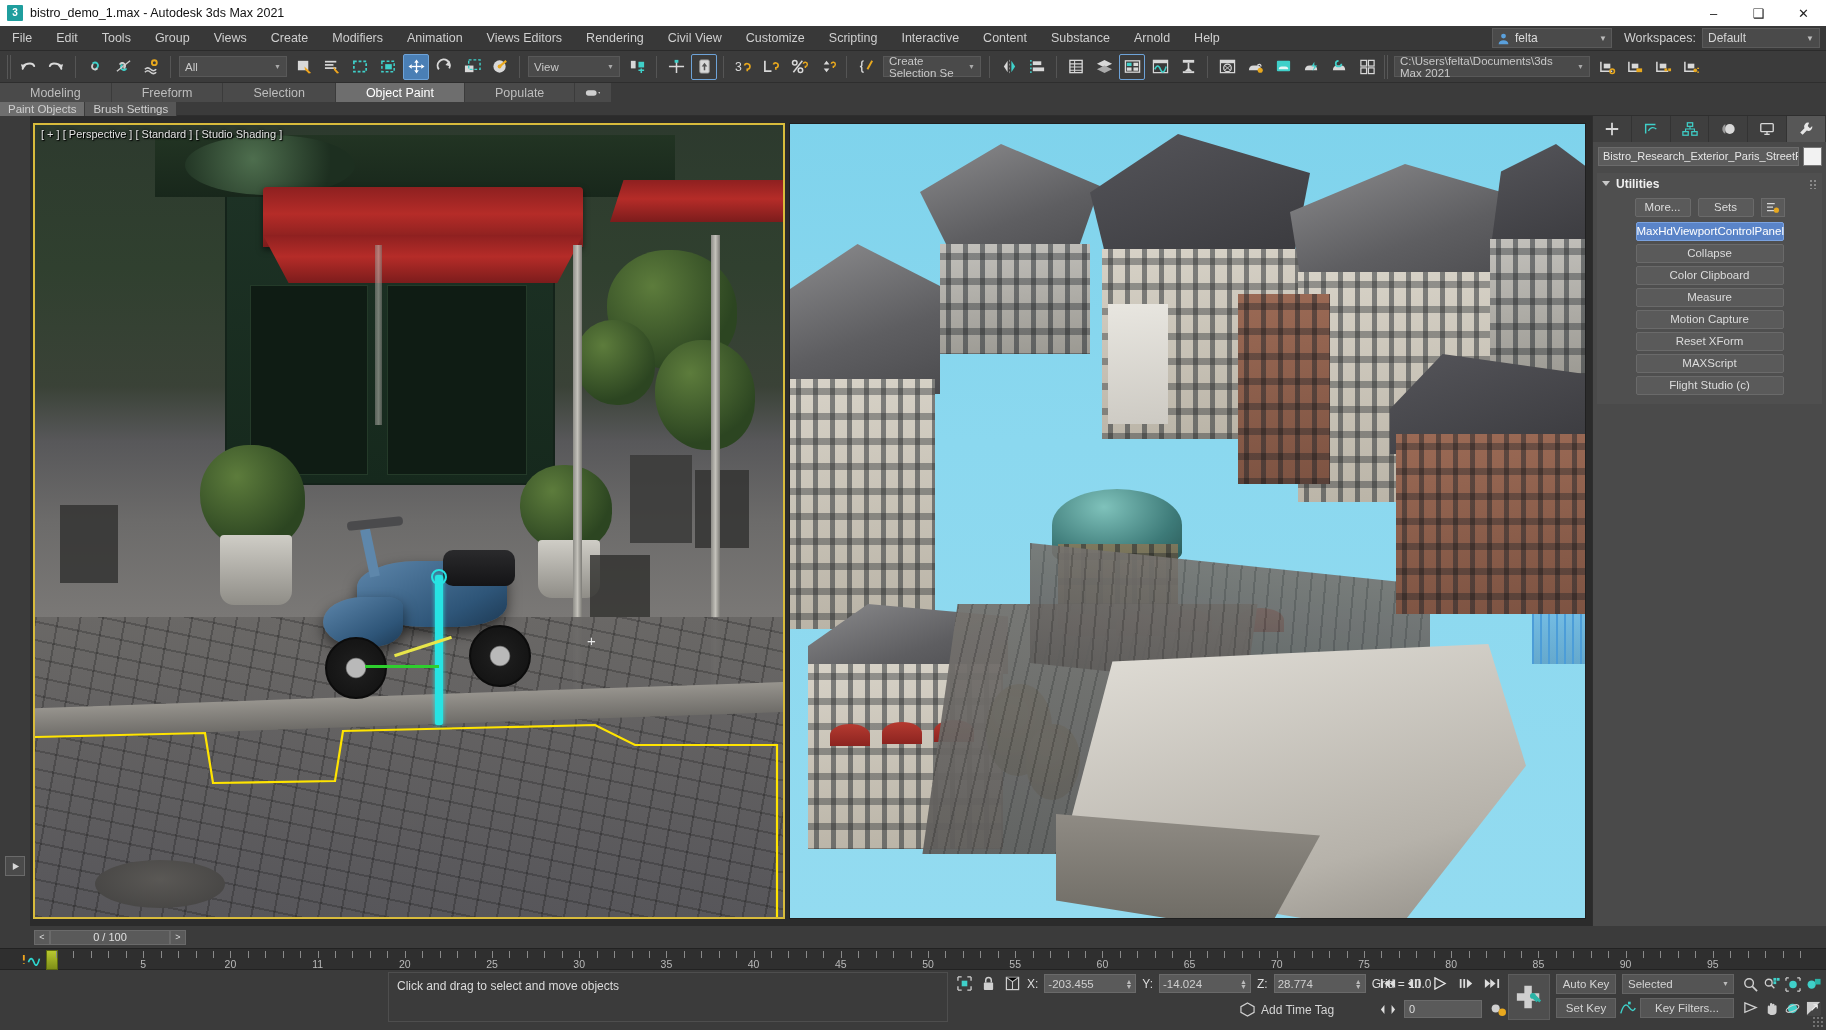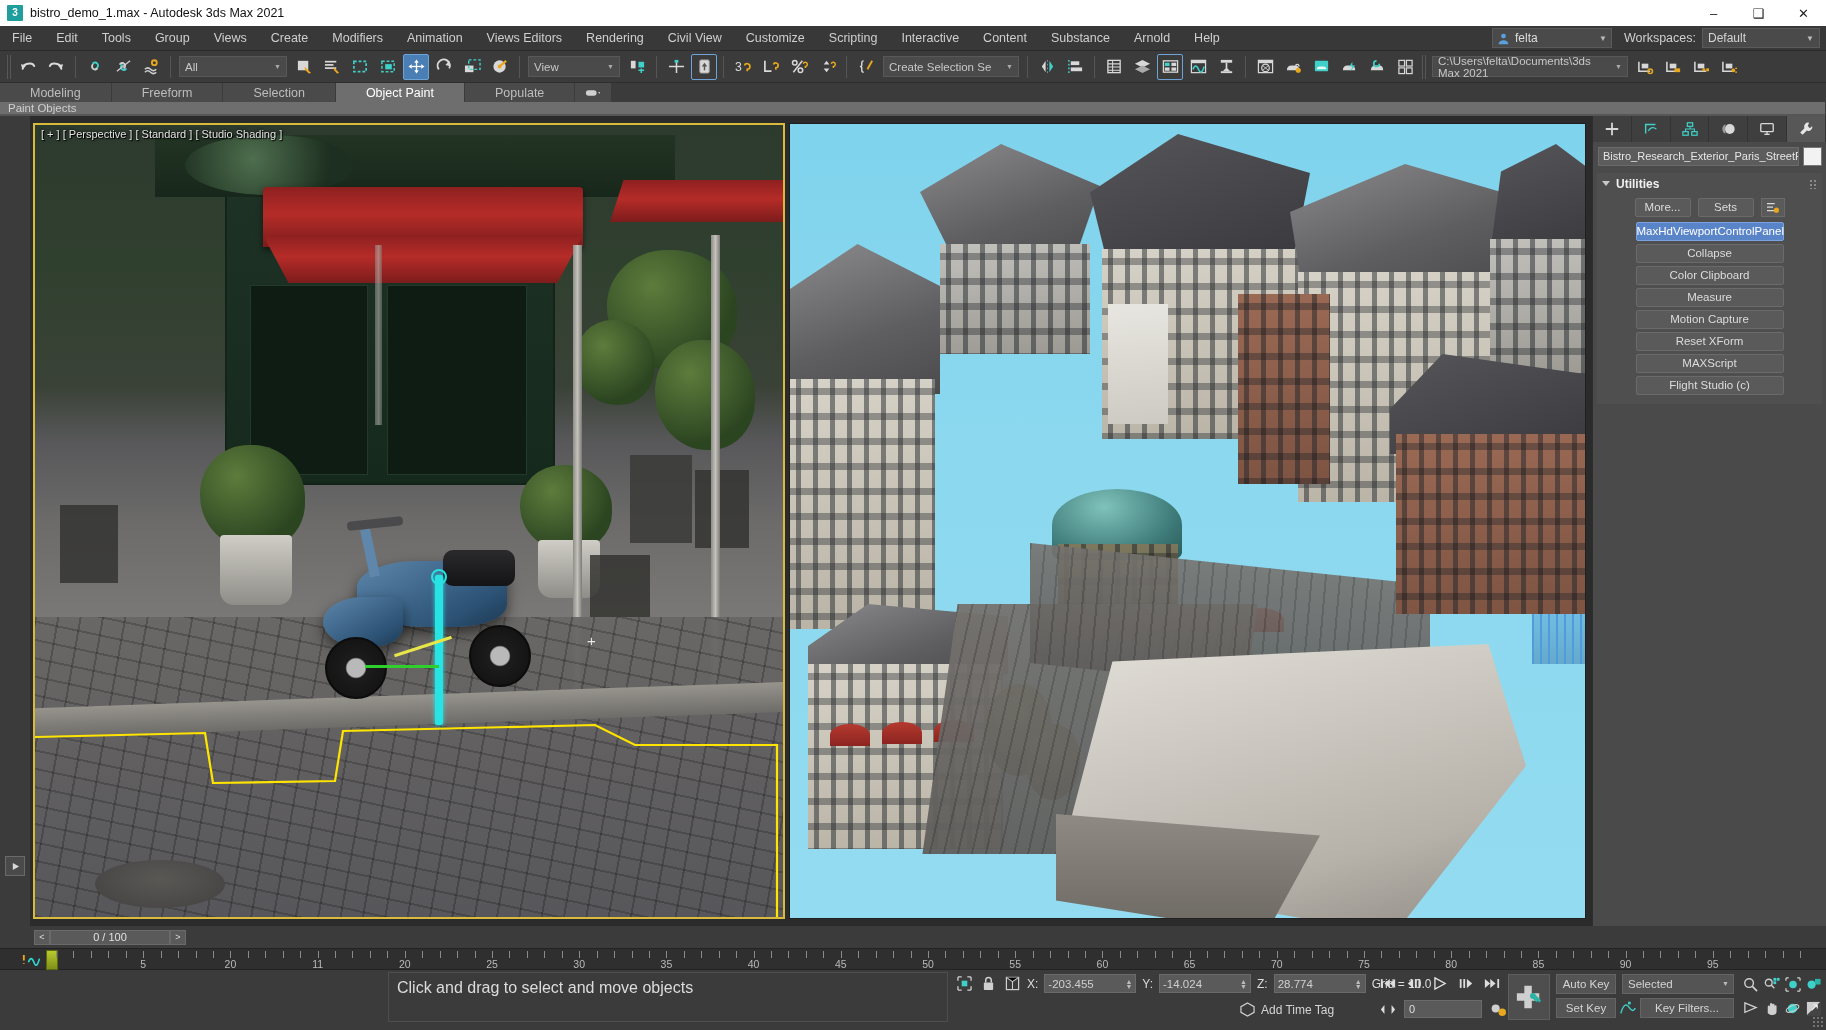--- a/index.html
+++ b/index.html
@@ -74,21 +74,21 @@
     position:absolute; left:0; top:83px; width:1826px; height:33px;
     background:#3b3b3b; border-bottom:1px solid #2e2e2e;
   }
   .ribtabs { display:flex; height:19px; align-items:stretch; }
   .ribtab {
     padding:0 30px; font-size:12.5px; color:#bdbdbd; display:flex; align-items:center;
     background:#4a4a4a; border-right:1px solid #3b3b3b;
   }
   .ribtab.sel { background:#6e6e6e; color:#fff; }
   .ribtab.mini { padding:0 10px; }
-  .ribsub { display:flex; height:14px; align-items:stretch;flex-direction:column; }
+  .ribsub { display:flex; height:14px; align-items:stretch; }
   .ribsubtab {
     padding:0 8px; font-size:11.5px; color:#cfcfcf; display:flex; align-items:center;
     background:#565656; border-right:1px solid #3b3b3b;
   }
   .ribsubtab.sel { background:#6e6e6e; }
 
   
   .vp-area { position:absolute; left:0; top:116px; width:1592px; height:810px; background:#2b2b2b; }
   .vp { position:absolute; overflow:hidden; }
   .vp-left { left:33px; top:7px; width:752px; height:796px; border:2px solid #d8bb3c; }
@@ -230,21 +230,21 @@
 
   .statusarea { position:absolute; left:0; top:970px; width:1826px; height:60px; background:#3b3b3b; }
   .mini-listener { position:absolute; left:0; top:0; width:383px; height:56px; }
   .ml-pink { position:absolute; left:0; top:2px; width:383px; height:22px; background:#f0dcdc; border:1px solid #9a8a8a;}
   .ml-white { position:absolute; left:0; top:26px; width:383px; height:22px; background:#ffffff;
               border:1px solid #9a9a9a; font-family:"Liberation Mono", monospace; font-size:11.5px;
               color:#6a6a6a; line-height:20px; padding-left:4px;}
   .statusbox { position:absolute; left:388px; top:2px; width:560px; height:50px;
                background:#3b3b3b; border:1px solid #4e4e4e; }
   .statusbox .s1 { padding:4px 0 0 8px; font-size:12px; color:#dcdcdc; }
-  .statusbox .s2 { padding:6px 0 0 8px; font-size:16px; color:#dcdcdc; }
+  .statusbox .s2 { padding:6px 0 0 8px; font-size:12px; color:#dcdcdc; }
   .coordbar { position:absolute; left:955px; top:4px; display:flex; align-items:center; gap:6px; }
   .spin {
     display:flex; align-items:center; height:19px; background:#5a5a5a; border:1px solid #6a6a6a;
     padding:0 3px; font-size:11.5px; color:#cfcfcf; min-width:92px;
   }
   .spin .arrows { margin-left:auto; display:flex; flex-direction:column; line-height:5px; font-size:7px; color:#bbb;}
   .coord-lbl { font-size:12px; color:#dcdcdc; }
   .addtag { position:absolute; left:1240px; top:32px; display:flex; align-items:center; gap:6px; font-size:12px;}
   .animbar { position:absolute; left:1378px; top:2px; width:200px; height:50px; }
   .playrow { display:flex; align-items:center; gap:6px; height:22px; color:#dcdcdc; font-size:12px;}
@@ -474,21 +474,21 @@
         </svg>
     </div>
     <div class="tsep"></div>
 
     <div class="tbtn">
       <svg width="19" height="17" viewBox="0 0 20 18">
           <path d="M7 3 q-2 0-2 2 v3 q0 1-2 1 q2 0 2 1 v3 q0 2 2 2" stroke="#d8d8d8" stroke-width="1.5" fill="none"></path>
           <path d="M11 12 L16 3" stroke="#e8a81e" stroke-width="2"></path>
         </svg>
     </div>
-    <div class="tcombo" style="width:136px">
+    <div class="tcombo" style="width:98px">
       <span>Create Selection Se</span>
       <span class="carat">▼</span>
     </div>
     <div class="tsep"></div>
 
     <div class="tbtn">
       <svg width="19" height="17" viewBox="0 0 20 18">
           <path d="M8 3 L4 9 L8 15 Z" fill="#d8d8d8"></path>
           <path d="M12 3 L16 9 L12 15 Z" fill="#3fd0c9"></path>
           <path d="M10 2 v14" stroke="#8a8a8a" stroke-width="1" stroke-dasharray="2 2"></path>

